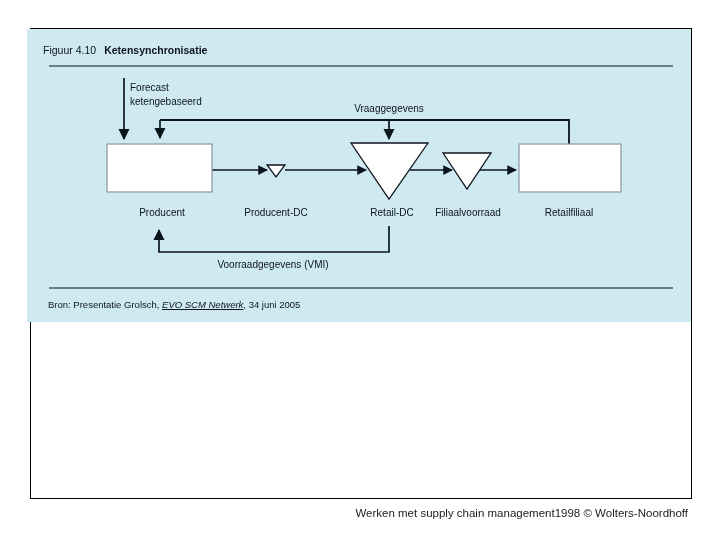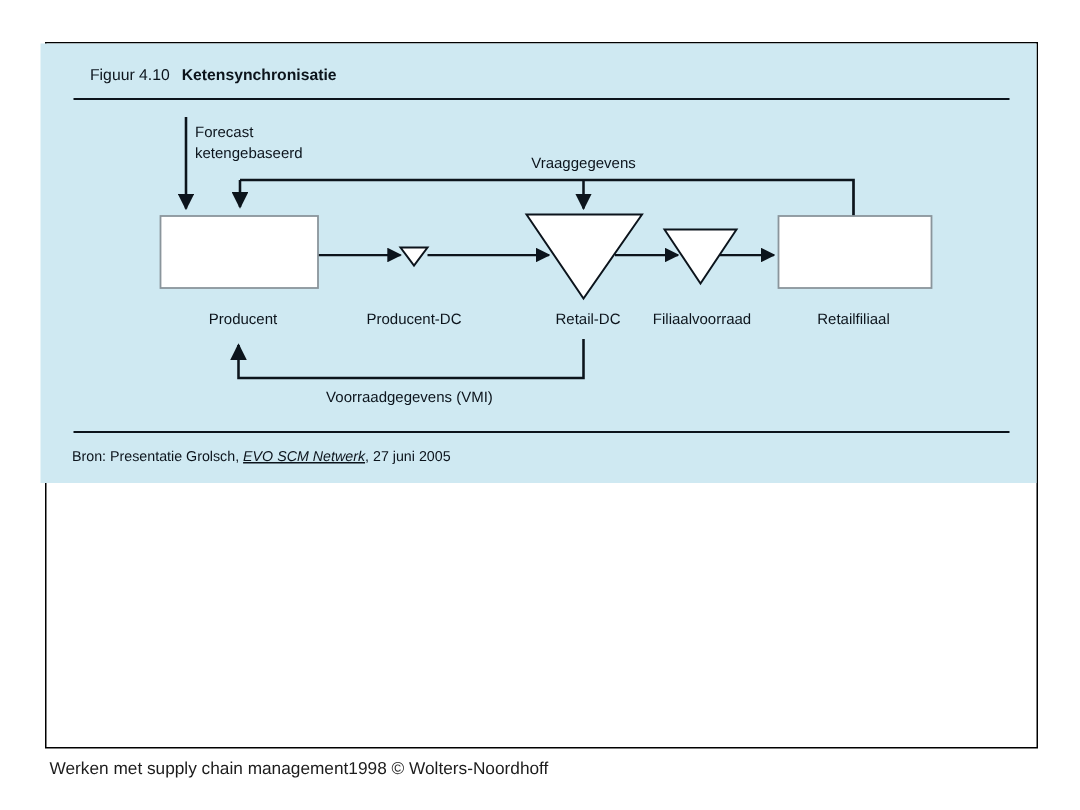--- a/index.html
+++ b/index.html
@@ -10,35 +10,35 @@
   .slide{position:absolute;inset:0;background:#ffffff;}
   .content-box{
     position:absolute;left:30px;top:28px;width:662px;height:471px;
     border:1.5px solid #000;box-sizing:border-box;background:#ffffff;
   }
   .figure-panel{
     position:absolute;left:-4px;top:0;right:0;height:293px;
     background:#cfe9f2;
   }
   .fig-title{
-    position:absolute;left:33px;top:15px;font-size:10.5px;line-height:12px;
+    position:absolute;left:16px;top:15px;font-size:10.5px;line-height:12px;
     color:#0c141c;white-space:nowrap;
   }
   .fig-title .fig-label{font-weight:normal;margin-right:8px;}
   .fig-title .fig-name{font-weight:bold;}
   .fig-source{
     position:absolute;left:21px;top:270px;font-size:9.5px;line-height:11px;
     color:#0c141c;white-space:nowrap;
   }
   .fig-source .src-italic{font-style:italic;text-decoration:underline;}
   svg.diagram{position:absolute;left:0;top:0;width:666px;height:293px;}
   svg.diagram text{font-family:"Liberation Sans",sans-serif;font-size:10px;fill:#0c141c;}
   .footer{
     position:absolute;left:33px;right:32px;top:507px;
-    display:flex;justify-content:flex-start;
+    display:flex;justify-content:flex-end;
     font-size:11.5px;color:#1c1c1c;
   }
 </style>
 </head>
 <body>
 
 <div class="slide">
 
   <div class="content-box">
 
@@ -83,21 +83,21 @@
 
         <path d="M 362 197 L 362 223 L 132 223 L 132 201" fill="none" stroke="#0c141c" stroke-width="1.7" marker-end="url(#ah)"></path>
         <text x="246" y="239" text-anchor="middle">Voorraadgegevens (VMI)</text>
       </svg>
 
       <div class="fig-title">
         <span class="fig-label">Figuur 4.10</span><span class="fig-name">Ketensynchronisatie</span>
       </div>
 
       <div class="fig-source">
-        <span>Bron: Presentatie Grolsch, </span><span class="src-italic">EVO SCM Netwerk</span><span>, 27 juni 2005</span>
+        <span>Bron: Presentatie Grolsch, </span><span class="src-italic">EVO SCM Netwerk</span><span>, 34 juni 2005</span>
       </div>
 
     </div>
   </div>
 
   <div class="footer">
     <span>Werken met supply chain management</span>
     <span>1998 © Wolters-Noordhoff</span>
   </div>
 

